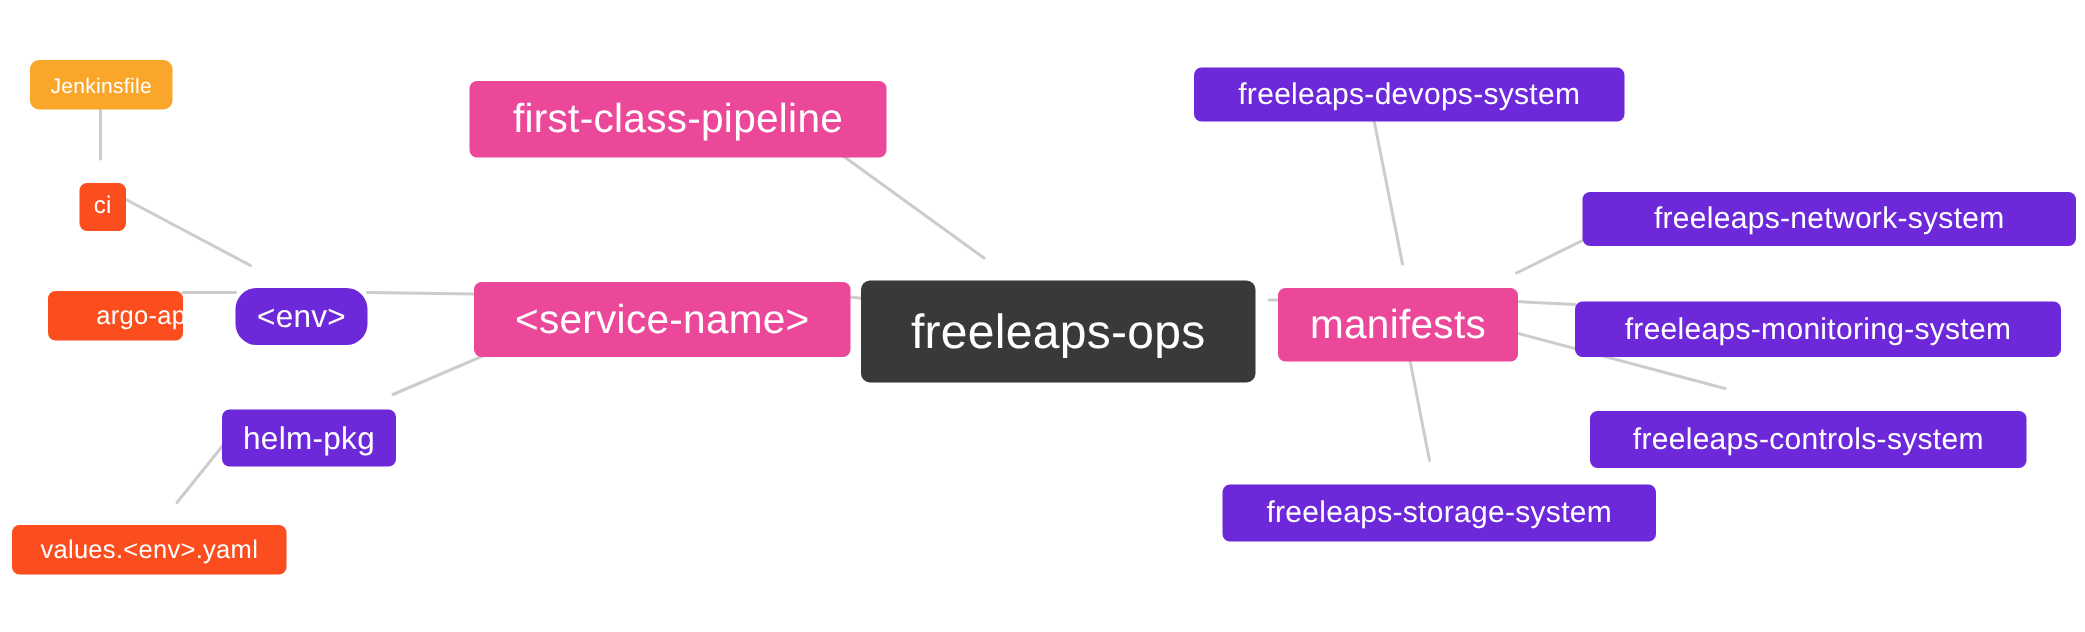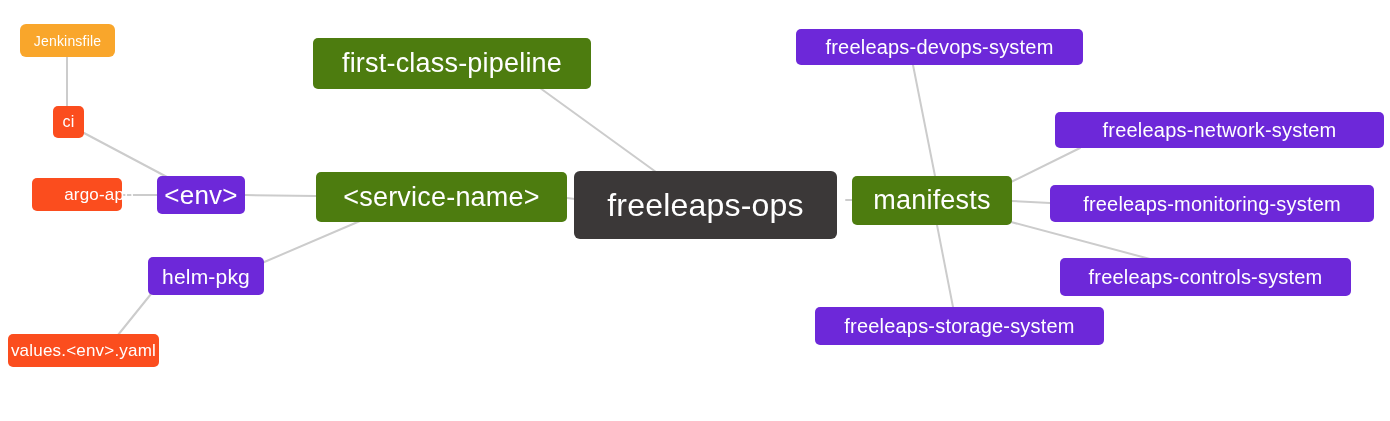--- a/index.html
+++ b/index.html
@@ -34,38 +34,39 @@
     display: flex;
     align-items: center;
     justify-content: center;
     box-sizing: border-box;
     color: #ffffff;
     border-radius: 5px;
     white-space: nowrap;
     cursor: pointer;
     line-height: 1;
     letter-spacing: 0.2px;
+    margin-top: 16px;
   }
-  .c-blue   { background: #4d7c0f; }
+  .c-blue   { background: #ec4899; }
   .c-green  { background: #6d28d9; }
   .c-red    { background: #FB4D1E; }
   .c-orange { background: #F9A62B; }
   .c-dark   { background: #3B3838; border-radius: 6px; }
 
   
   .n-jenkinsfile   { left: 20px;   top: 24px;  width: 95px;  height: 33px; font-size: 14px; border-radius: 6px; }
   .n-ci            { left: 53px;   top: 106px; width: 31px;  height: 32px; font-size: 16px; text-align: right; }
   .n-argo-app      { left: 32px;   top: 178px; width: 90px;  height: 33px; font-size: 17px; padding-left: 44px; }
-  .n-env           { left: 157px;  top: 176px; width: 88px;  height: 38px; font-size: 26px; }
+  .n-env           { left: 157px;  top: 176px; width: 88px;  height: 38px; font-size: 21px; border-radius: 14px; }
   .n-pipeline      { left: 313px;  top: 38px;  width: 278px; height: 51px; font-size: 27px; }
   .n-service-name  { left: 316px;  top: 172px; width: 251px; height: 50px; font-size: 27px; }
   .n-root          { left: 574px;  top: 171px; width: 263px; height: 68px; font-size: 32px; }
   .n-manifests     { left: 852px;  top: 176px; width: 160px; height: 49px; font-size: 27px; }
   .n-helm-pkg      { left: 148px;  top: 257px; width: 116px; height: 38px; font-size: 21px; }
-  .n-values        { left: 8px;    top: 334px; width: 151px; height: 33px; font-size: 17px; }
+  .n-values        { left: 8px;    top: 334px; width: 183px; height: 33px; font-size: 17px; }
   .n-devops        { left: 796px;  top: 29px;  width: 287px; height: 36px; font-size: 20px; }
   .n-network       { left: 1055px; top: 112px; width: 329px; height: 36px; font-size: 20px; }
   .n-monitoring    { left: 1050px; top: 185px; width: 324px; height: 37px; font-size: 20px; }
   .n-controls      { left: 1060px; top: 258px; width: 291px; height: 38px; font-size: 20px; }
   .n-storage       { left: 815px;  top: 307px; width: 289px; height: 38px; font-size: 20px; }
 </style>
 </head>
 <body>
 
 <div class="canvas">

